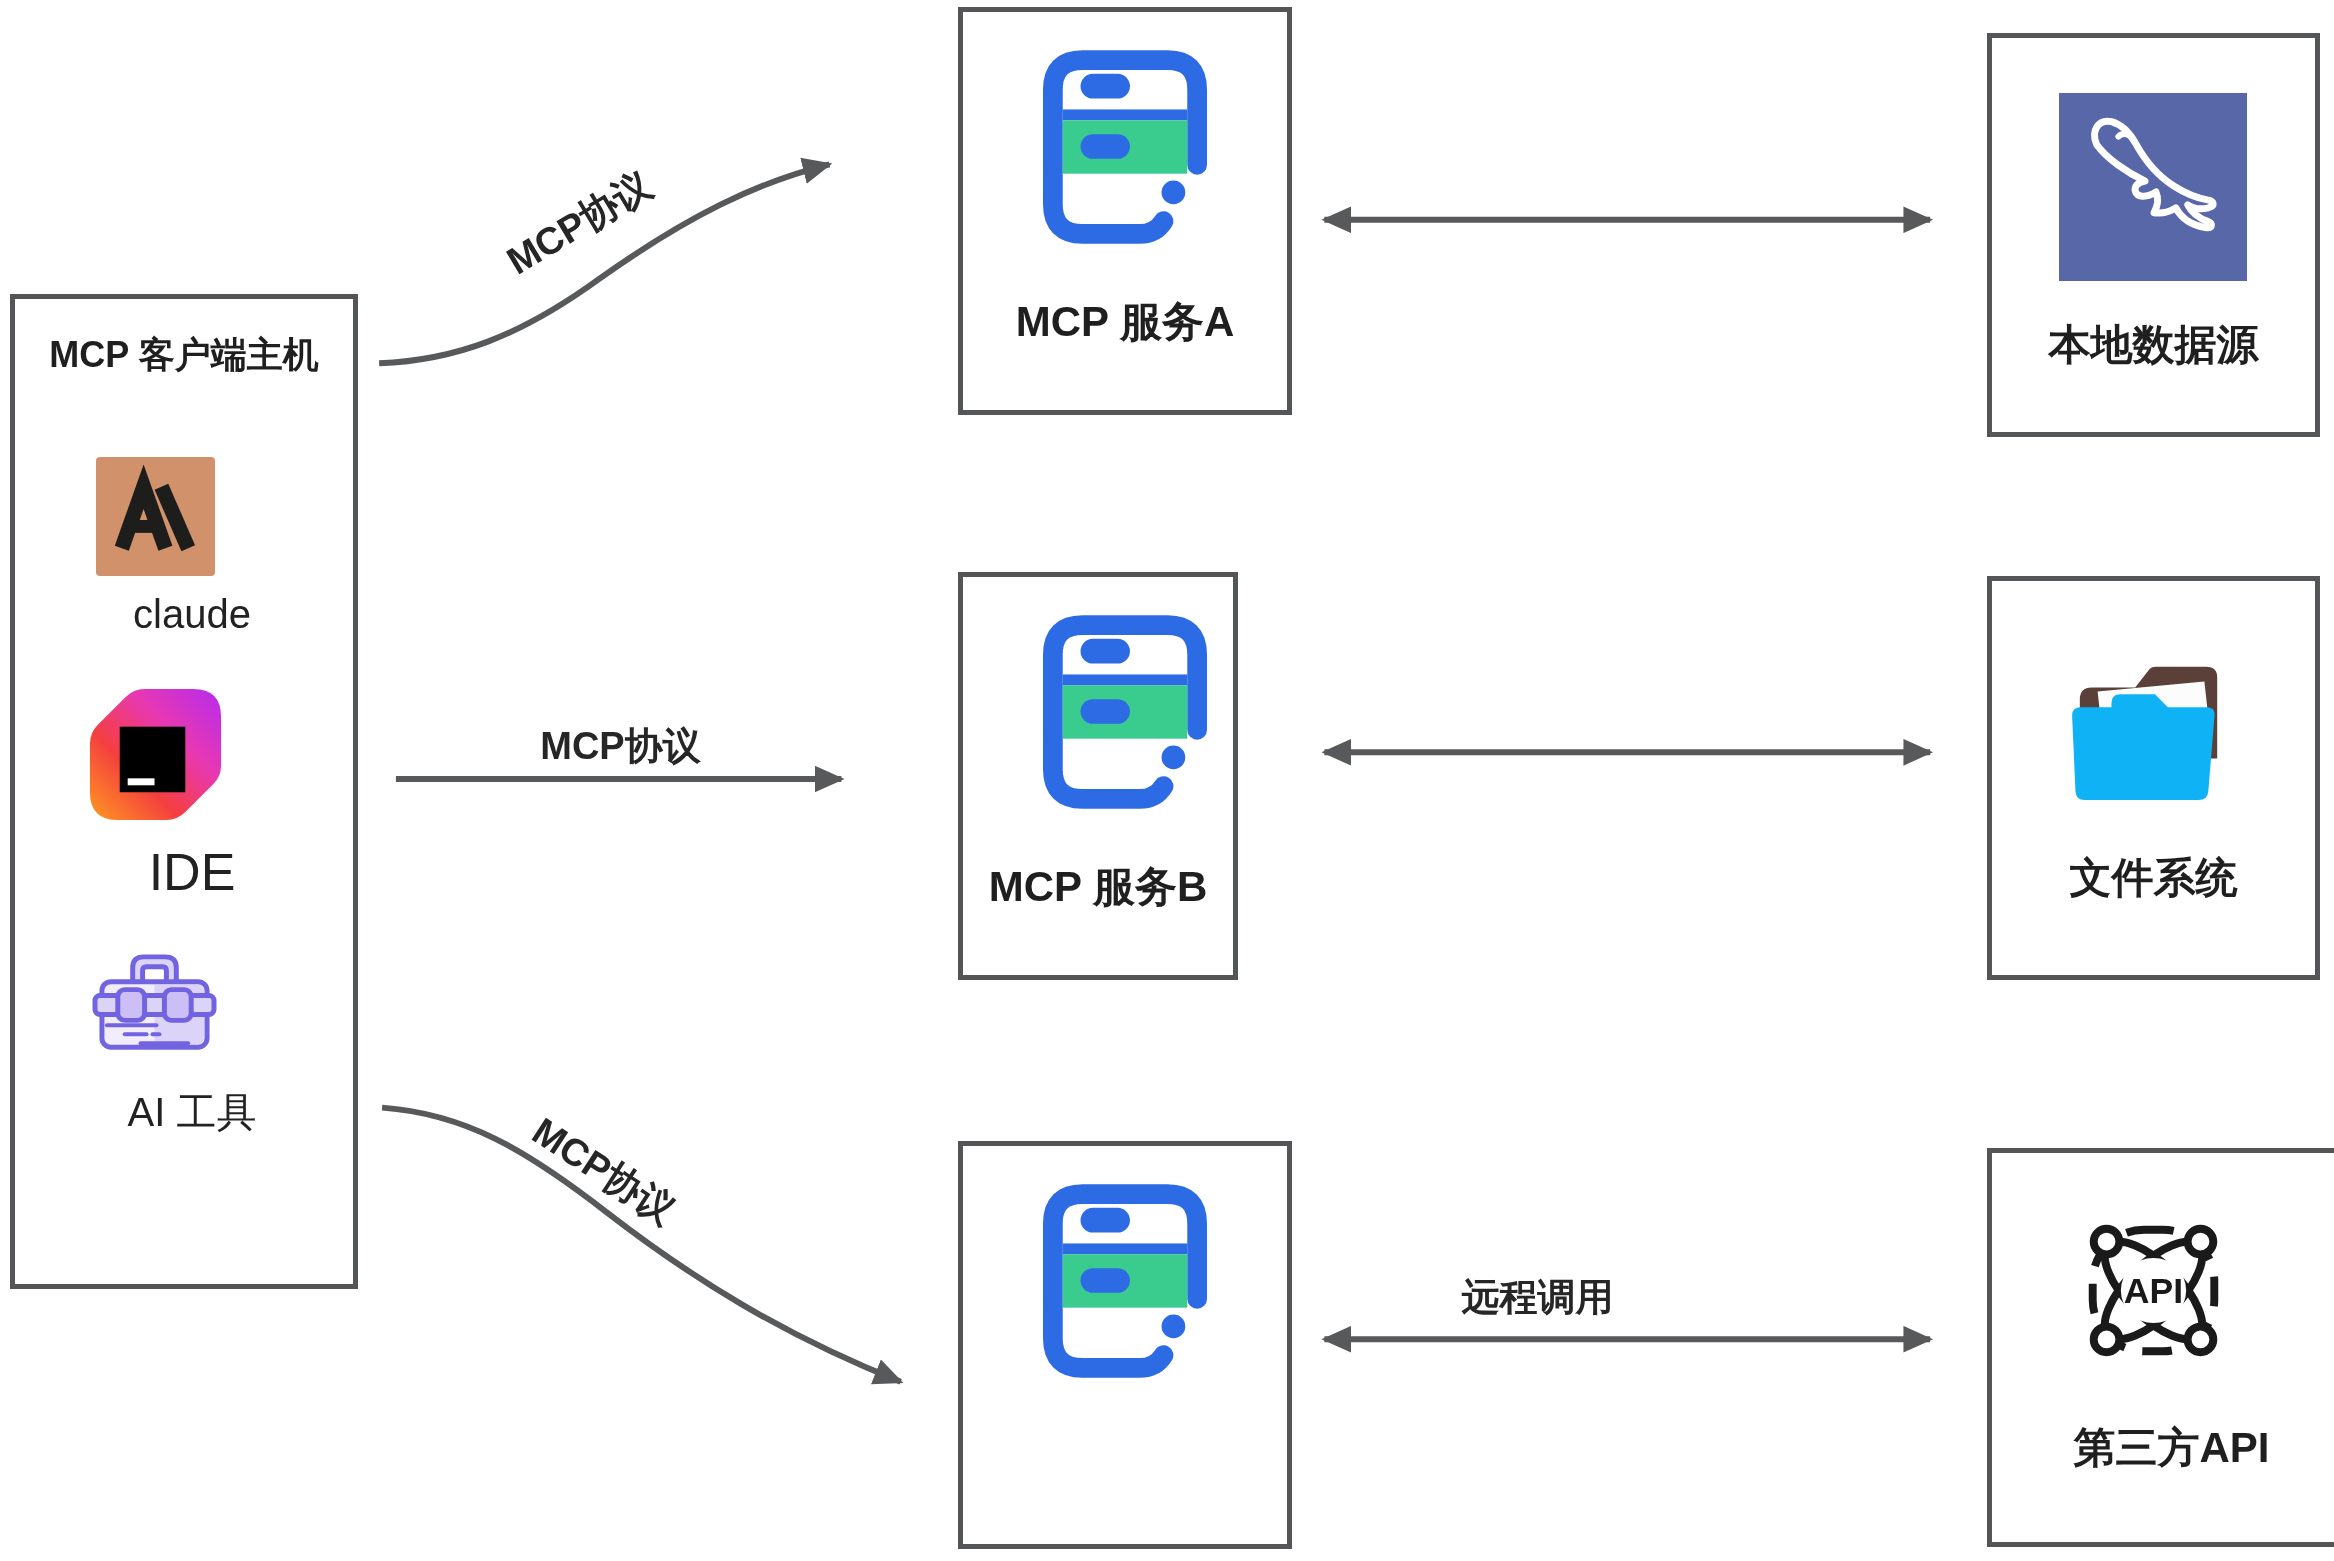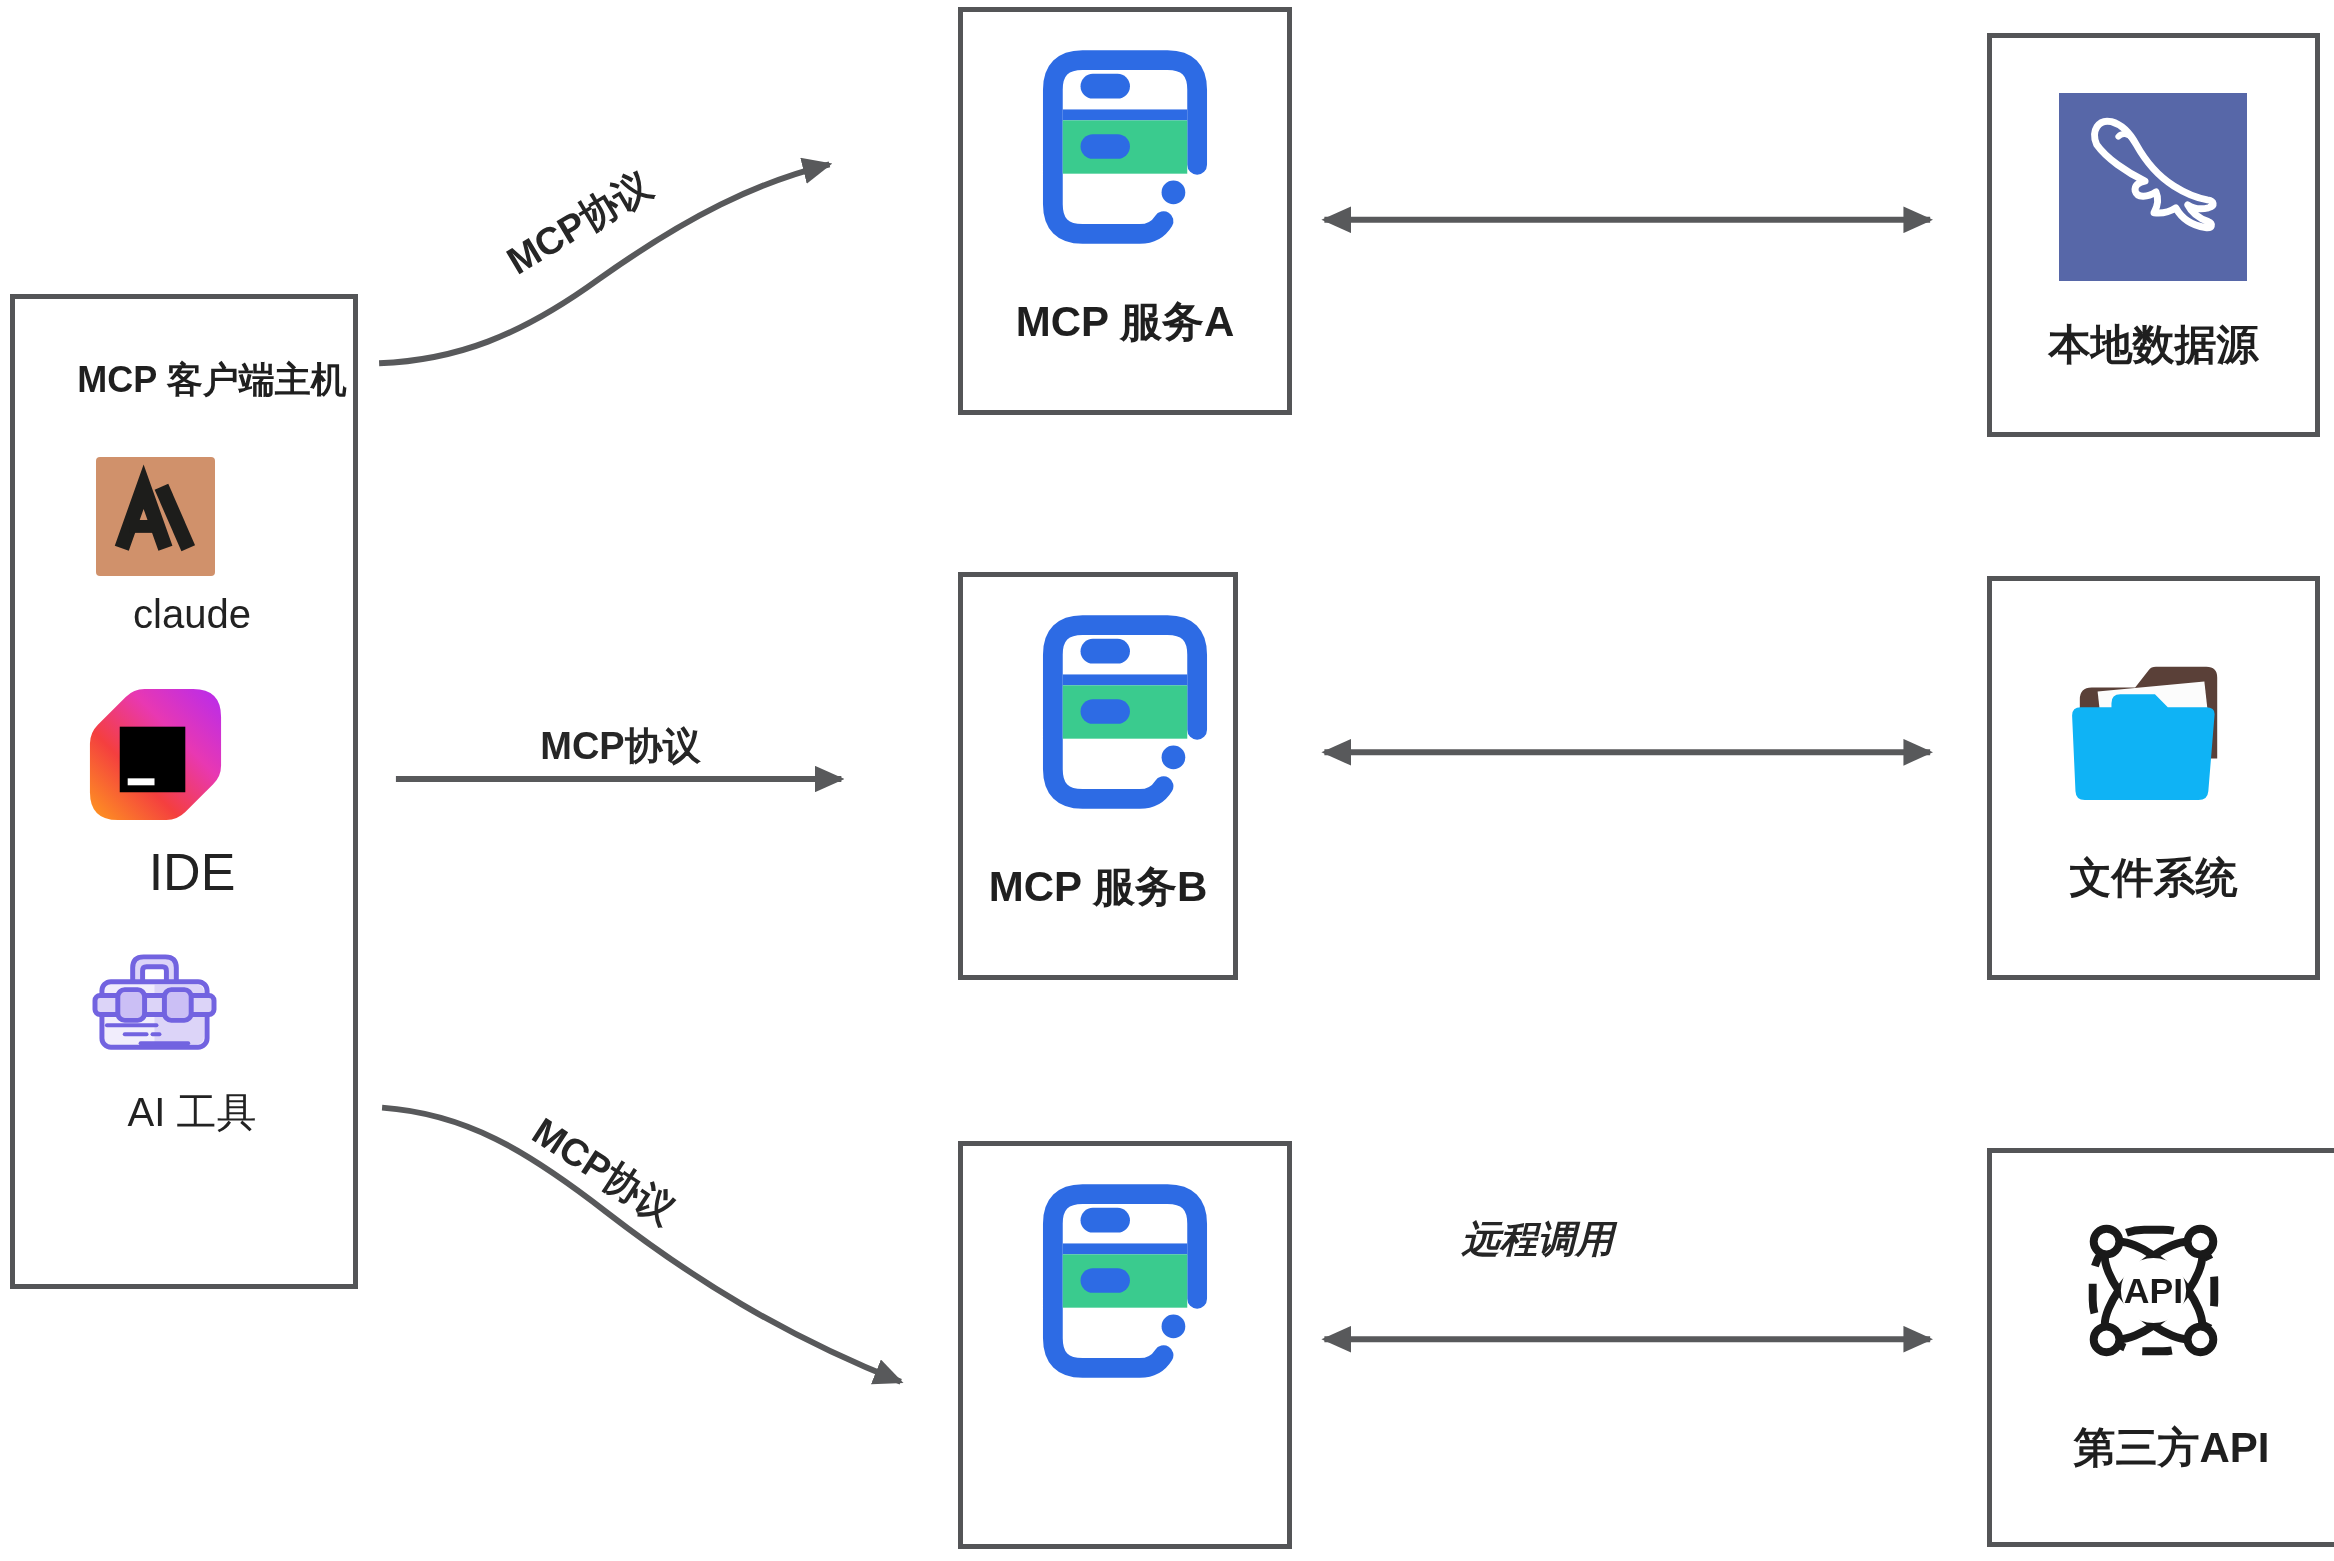--- a/index.html
+++ b/index.html
@@ -32,24 +32,24 @@
     <path d="M386 1119 C470 1125, 532 1162, 612 1224 C700 1292, 790 1348, 910 1396" marker-end="url(#ah)"></path>
     <path d="M1338 222 H 1950" marker-start="url(#ah)" marker-end="url(#ah)"></path>
     <path d="M1338 760 H 1950" marker-start="url(#ah)" marker-end="url(#ah)"></path>
     <path d="M1338 1353 H 1950" marker-start="url(#ah)" marker-end="url(#ah)"></path>
   </g>
 </svg>
 
 <div class="edge-label" style="left:441px;top:198px;transform:rotate(-31deg);">MCP协议</div>
 <div class="edge-label" style="left:482px;top:721px;">MCP协议</div>
 <div class="edge-label" style="left:465px;top:1146px;transform:rotate(33deg);">MCP协议</div>
-<div class="edge-label" style="left:1399px;top:1214px;font-style:italic;">远程调用</div>
+<div class="edge-label" style="left:1399px;top:1272px;">远程调用</div>
 
 <div class="box" style="left:10px;top:294px;width:348px;height:995px;">
-  <div class="client-title" style="top:57px;padding-left:28px;">MCP 客户端主机</div>
+  <div class="client-title" style="top:32px;">MCP 客户端主机</div>
 
   <svg class="icon" style="left:81px;top:158px;" viewBox="0 0 120 120" width="119" height="119">
     <rect width="120" height="120" rx="4" fill="#D0916B"></rect>
     <g stroke="#1D1D1B" fill="none">
       <path d="M26 92 L48 30 L70 92" stroke-width="15" stroke-linejoin="miter"></path>
       <line x1="34" y1="70" x2="62" y2="70" stroke-width="13"></line>
       <line x1="66" y1="30" x2="93" y2="92" stroke-width="15"></line>
     </g>
   </svg>
   <div class="client-item-label" style="top:293px;">claude</div>

